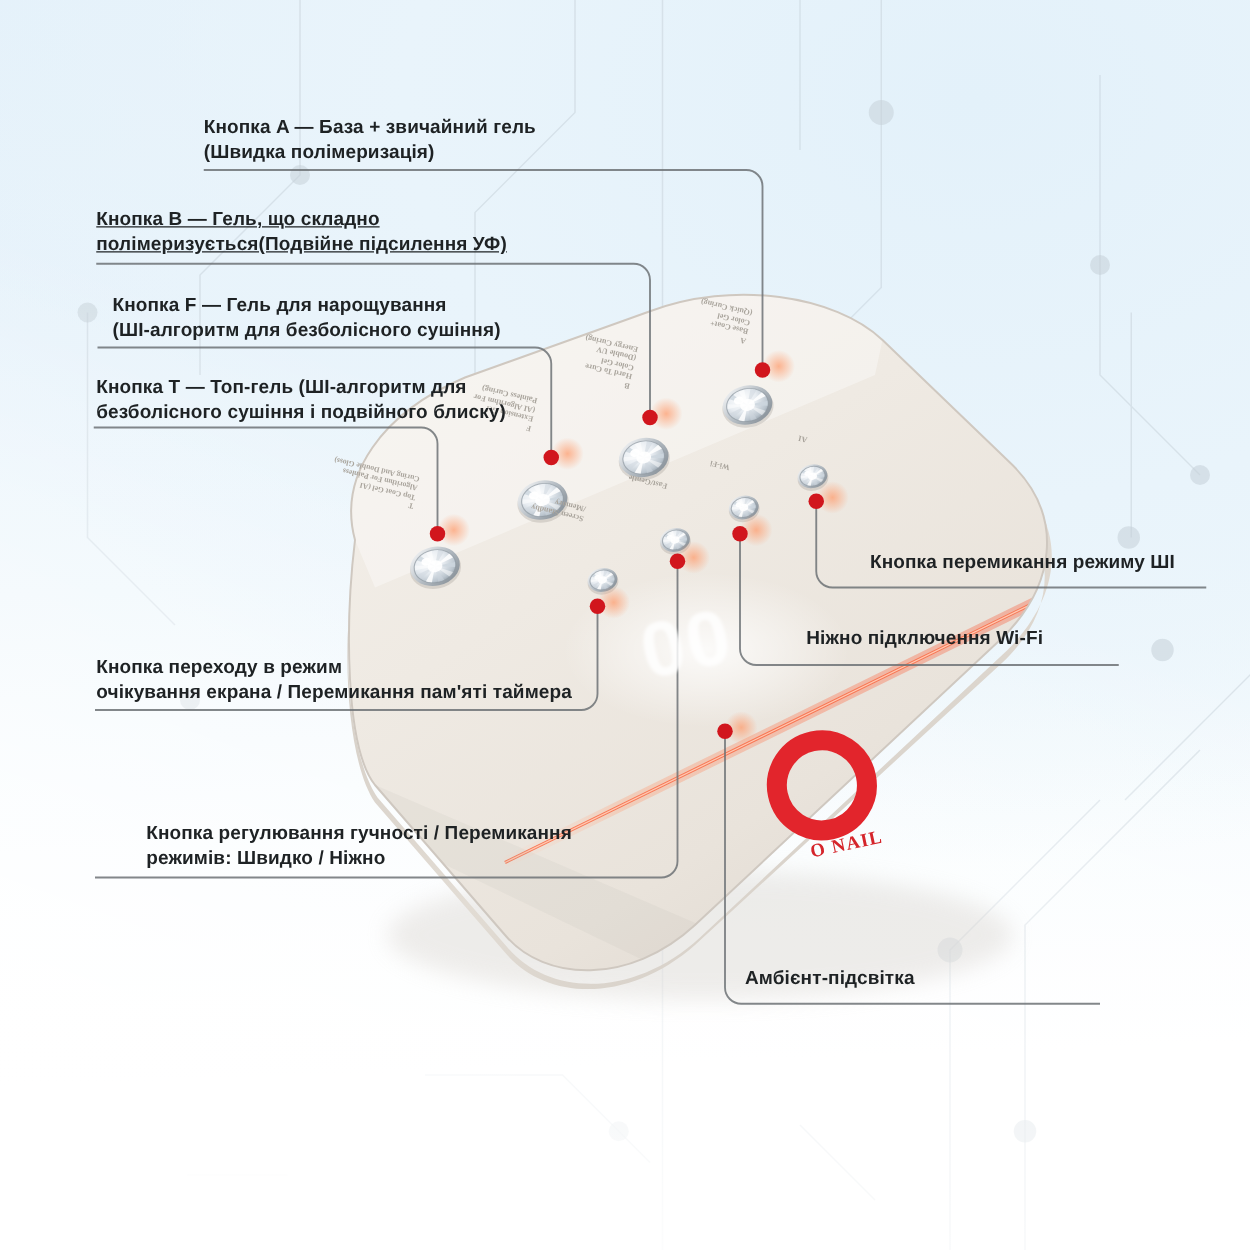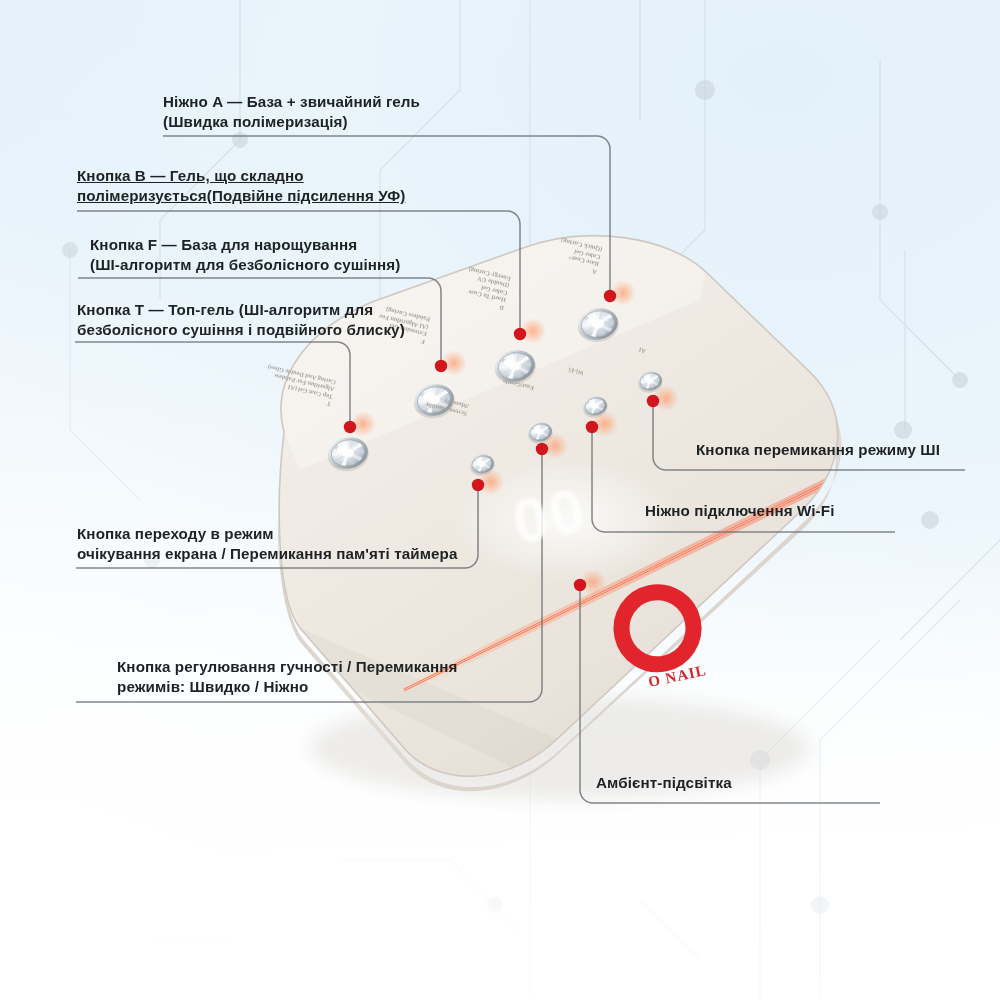--- a/index.html
+++ b/index.html
@@ -415,25 +415,25 @@
       <div class="silk" style="left: 533px; top: 392px; font-size: 6.4px; transform: rotate(193deg); transform-origin: left top;">Fast/Gentle</div>
       <div class="silk" style="left: 583px; top: 377px; font-size: 6.4px; transform: rotate(193deg); transform-origin: left top;">Wi-Fi</div>
       <div class="silk" style="left: 645px; top: 355px; font-size: 6.4px; transform: rotate(193deg); transform-origin: left top;">AI</div>
     </div>
 
   <div class="screen-digits" style="left:513px;top:480px;font-size:62px;transform:rotate(-12deg);">00</div>
 
   <div class="logo-text" style="left:648px;top:668px;font-size:15px;transform:rotate(-12deg);">O NAIL</div>
 
   <div id="callout-layer">
-      <div class="callout left" style="left: 163px; top: 92px;">Ніжно A — База + звичайний гель
+      <div class="callout left" style="left: 163px; top: 92px;">Кнопка A — База + звичайний гель
 (Швидка полімеризація)</div>
       <div class="callout left" style="left: 77px; top: 166px; text-decoration: underline;">Кнопка B — Гель, що складно
 полімеризується(Подвійне підсилення УФ)</div>
-      <div class="callout left" style="left: 90px; top: 235px;">Кнопка F — База для нарощування
+      <div class="callout left" style="left: 90px; top: 235px;">Кнопка F — Гель для нарощування
 (ШІ-алгоритм для безболісного сушіння)</div>
       <div class="callout left" style="left: 77px; top: 300px;">Кнопка T — Топ-гель (ШІ-алгоритм для
 безболісного сушіння і подвійного блиску)</div>
       <div class="callout left" style="left: 77px; top: 524px;">Кнопка переходу в режим
 очікування екрана / Перемикання пам'яті таймера</div>
       <div class="callout left" style="left: 77px; top: 657px; margin-left: 40px;">Кнопка регулювання гучності / Перемикання
 режимів: Швидко / Ніжно</div>
       <div class="callout right" style="left: 696px; top: 440px;">Кнопка перемикання режиму ШІ</div>
       <div class="callout right" style="left: 645px; top: 501px;">Ніжно підключення Wi-Fi</div>
       <div class="callout right" style="left: 596px; top: 773px;">Амбієнт-підсвітка</div>

